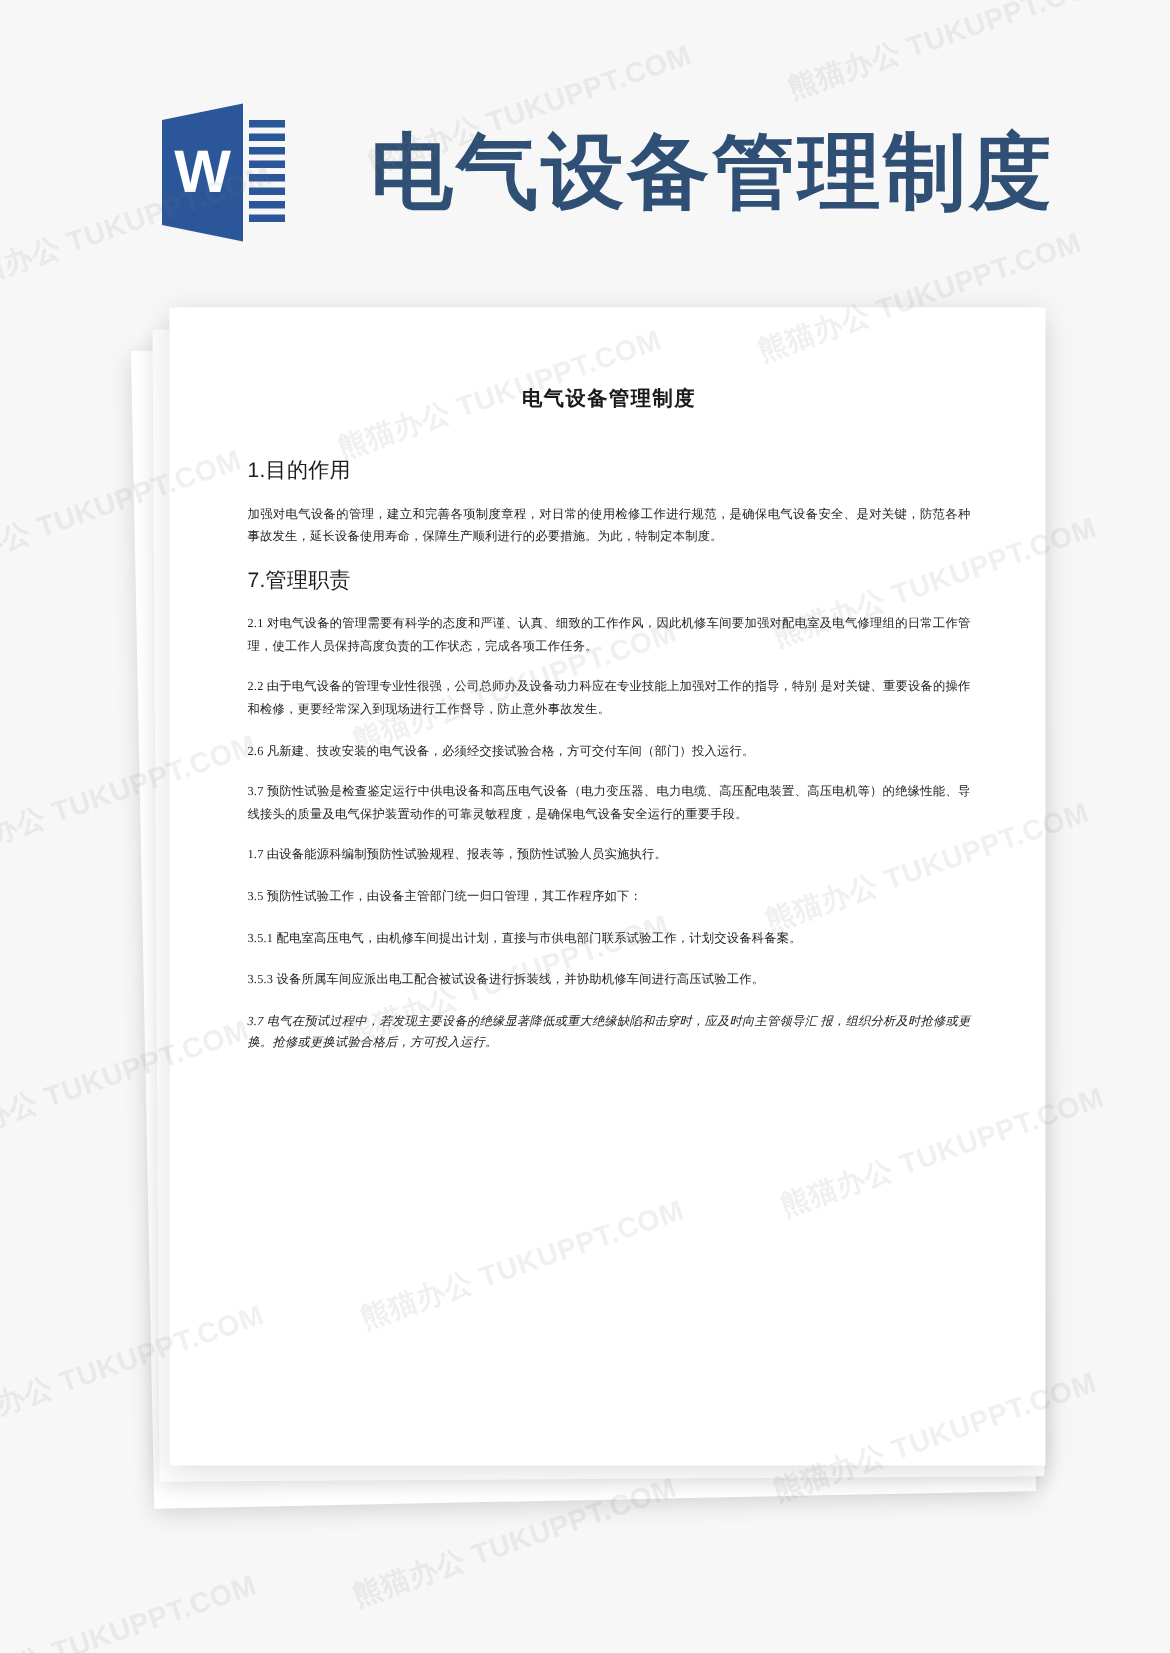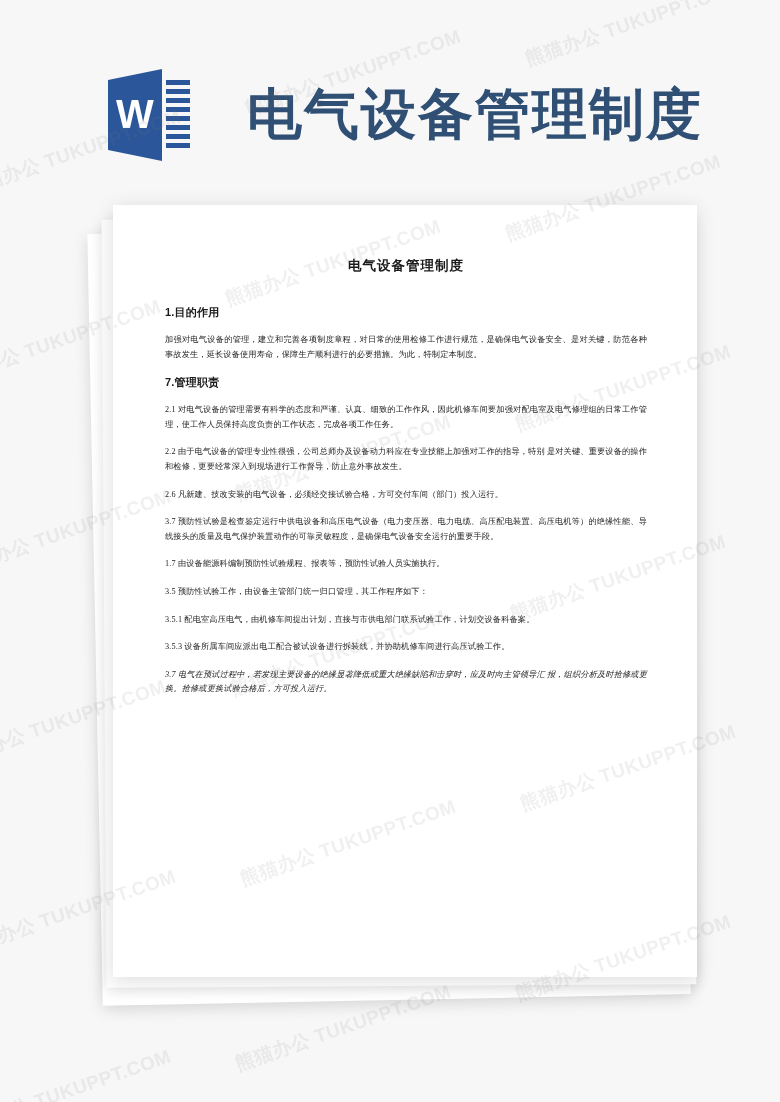--- a/index.html
+++ b/index.html
@@ -109,22 +109,22 @@
     text-align: center;
     font-size: 13.5px;
     font-weight: bold;
     color: #1a1a1a;
     margin: 0 0 30px 0;
     letter-spacing: 1px;
     font-family: "Liberation Serif", "DejaVu Serif", serif;
   }
 
   .sec-head {
-    font-size: 11px;
-    font-weight: bold;
+    font-size: 14px;
+    font-weight: normal;
     color: #1c1c1c;
     margin: 0 0 13px 0;
     letter-spacing: 0.2px;
     font-family: "Liberation Sans", sans-serif;
   }
 
   .para {
     font-size: 8.2px;
     line-height: 1.78;
     color: #232323;

